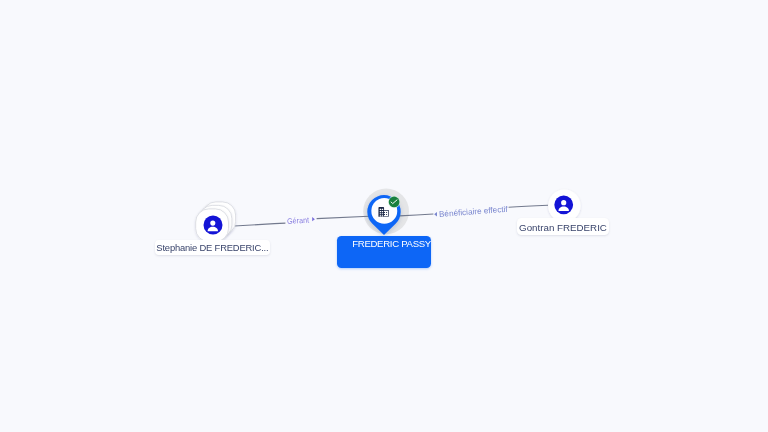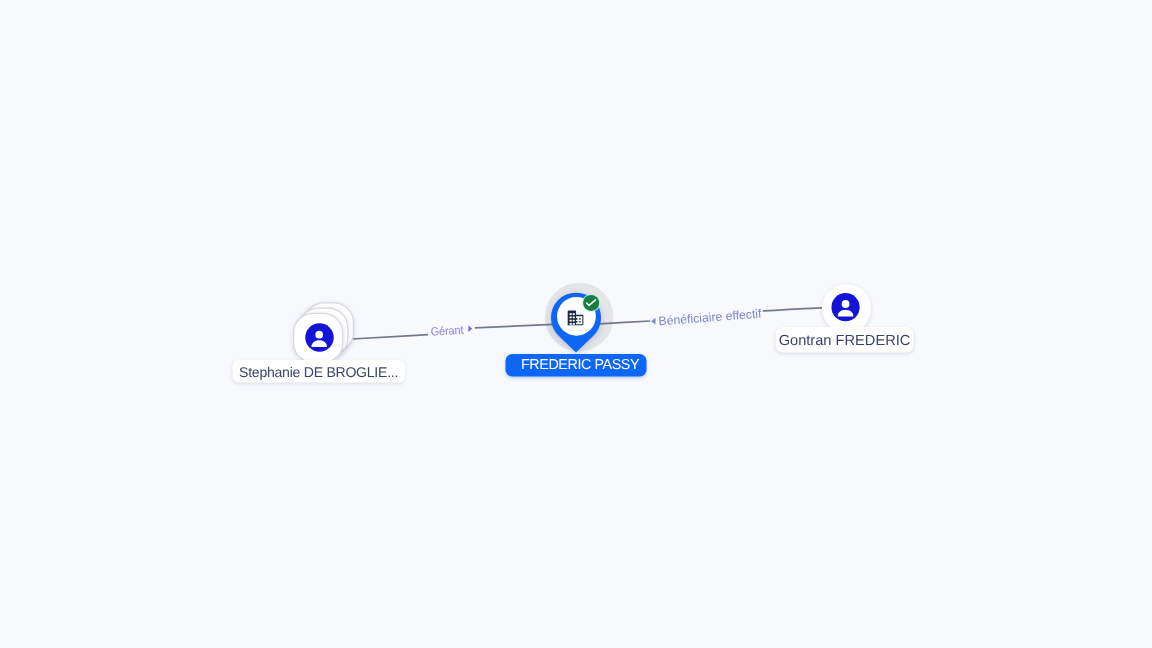--- a/index.html
+++ b/index.html
@@ -90,18 +90,18 @@
           <rect x="12.28" y="16.09" width="2.75" height="2.3" rx="0.5"></rect>
           <rect x="17.56" y="16.09" width="2.3" height="2.3" rx="0.55"></rect>
         </g>
       </g>
       <circle cx="394.1" cy="201.95" r="6.1" fill="#cdeed8" opacity="0.75"></circle>
       <circle cx="394.1" cy="201.95" r="5.35" fill="#18803f"></circle>
       <path d="M391.1,202.0 L392.7,203.6 L397.0,199.9" fill="none" stroke="#ffffff" stroke-width="0.95" stroke-linecap="round" stroke-linejoin="round"></path>
     </g>
   </svg>
 
-  <div class="nlabel" style="left:154.6px;top:239.7px;width:115.6px;height:15.1px;line-height:15.6px;text-align:center;background:#ffffff;color:#39446b;font-size:9.4px;letter-spacing:-0.17px;border-radius:4px;box-shadow:0 1px 2.2px rgba(43,55,96,.13);">Stephanie DE BROGLIE...</div>
+  <div class="nlabel" style="left:154.6px;top:239.7px;width:115.6px;height:15.1px;line-height:15.6px;text-align:center;background:#ffffff;color:#39446b;font-size:9.4px;letter-spacing:-0.17px;border-radius:4px;box-shadow:0 1px 2.2px rgba(43,55,96,.13);">Stephanie DE FREDERIC...</div>
 
-  <div class="nlabel" style="left:337.4px;top:235.7px;width:93.6px;height:15px;line-height:15.3px;text-align:center;padding-left:5.1px;box-sizing:border-box;background:#0d66f6;color:#ffffff;font-size:9.6px;letter-spacing:-0.3px;border-radius:4.5px;box-shadow:0 1px 2.5px rgba(13,102,246,.30);">FREDERIC PASSY</div>
+  <div class="nlabel" style="left:337.4px;top:235.7px;width:93.6px;height:32px;line-height:15.3px;text-align:right;padding-left:5.1px;box-sizing:border-box;background:#0d66f6;color:#ffffff;font-size:9.6px;letter-spacing:-0.3px;border-radius:4.5px;box-shadow:0 1px 2.5px rgba(13,102,246,.30);">FREDERIC PASSY</div>
 
   <div class="nlabel" style="left:517px;top:217.9px;width:92px;height:17px;line-height:19px;text-align:center;background:#ffffff;color:#39446b;font-size:9.75px;border-radius:4.5px;box-shadow:0 1px 2.2px rgba(43,55,96,.13);">Gontran FREDERIC</div>
 </div>
 
 </body></html>

